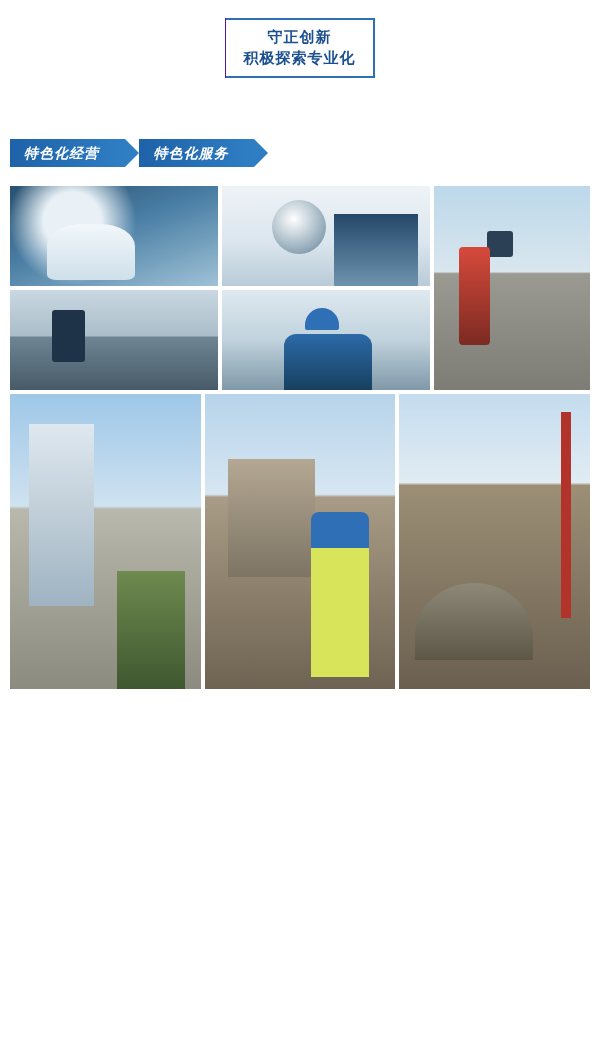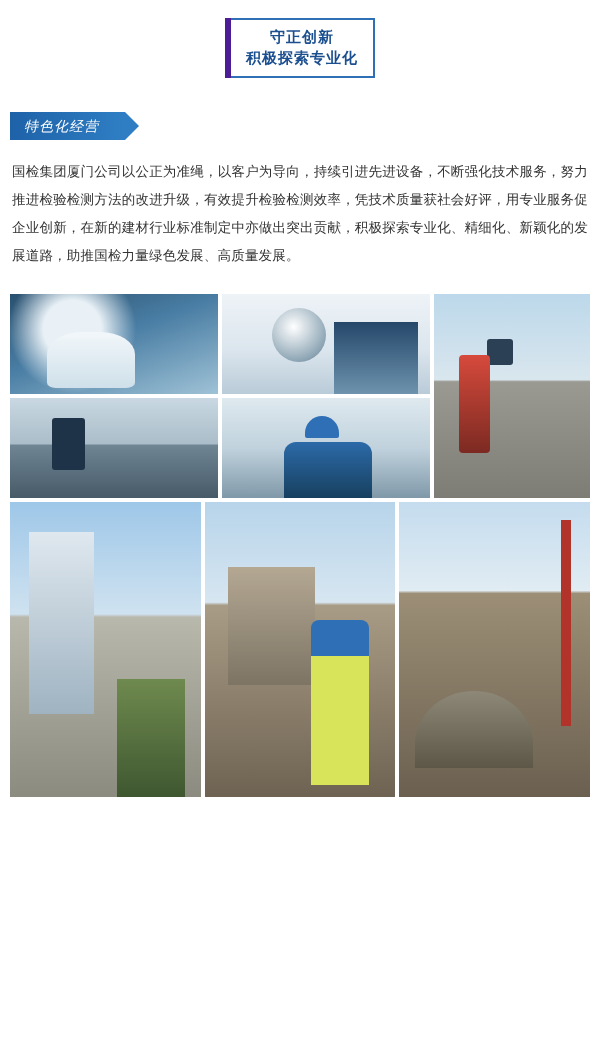--- a/index.html
+++ b/index.html
@@ -25,21 +25,21 @@
   .banner-wrap {
     padding-top: 18px;
     display: flex;
     justify-content: center;
   }
   .banner {
     position: relative;
     width: 150px;
     padding: 8px 14px 10px 14px;
     text-align: center;
-    border-left: 6px solid #4c1d95;
+    border-left: 1px solid #4c1d95;
     border-right: 2px solid #2f6fb5;
     box-sizing: border-box;
   }
   .banner::before,
   .banner::after {
     content: "";
     position: absolute;
     left: 0;
     width: 100%;
     height: 0;
@@ -62,26 +62,27 @@
     margin: 34px 0 0 10px;
     display: inline-block;
     height: 28px;
   }
   .section-head .tag {
     position: relative;
     display: inline-block;
     background: linear-gradient(90deg, #1e62a8 0%, #2f7ec4 100%);
     color: #ffffff;
     font-size: 14px;
-    font-weight: normal;
+    font-weight: bold;
     font-style: italic;
     line-height: 28px;
     padding: 0 26px 0 14px;
     letter-spacing: 1px;
     white-space: nowrap;
+    margin-top: 27px;
   }
   .section-head .tag::after {
     content: "";
     position: absolute;
     right: -14px;
     top: 0;
     border-top: 14px solid transparent;
     border-bottom: 14px solid transparent;
     border-left: 14px solid #2f7ec4;
   }
@@ -289,23 +290,25 @@
     <div class="banner">
       <div class="banner-line">守正创新</div>
       <div class="banner-line">积极探索专业化</div>
     </div>
   </div>
 
   
   <div class="section-head">
     <span class="tag">特色化经营</span>
   </div>
-  <p class="para">国检集团厦门公司以公正为准绳，以客户为导向，持续引进先进设备，不断强化技术服务，努力推进检验检测方法的改进升级，有效提升检验检测效率，凭技术质量获社会好评，用专业服务促企业创新，在新的建材行业标准制定中亦做出突出贡献，积极探索专业化、精细化、新颖化的发展道路，助推国检力量绿色发展、高质量发展。</p>
-
-  
+
+  
+  <div class="section-head">
+    <span class="tag">特色化服务</span>
+  </div>
 
   
   <div class="gallery">
     <div class="grid-top">
       <div class="photo ph-lab cellA"></div>
       <div class="photo ph-machine cellB"></div>
       <div class="photo ph-survey cellE"></div>
       <div class="photo ph-tripod cellC"></div>
       <div class="photo ph-worker cellD"></div>
     </div>

